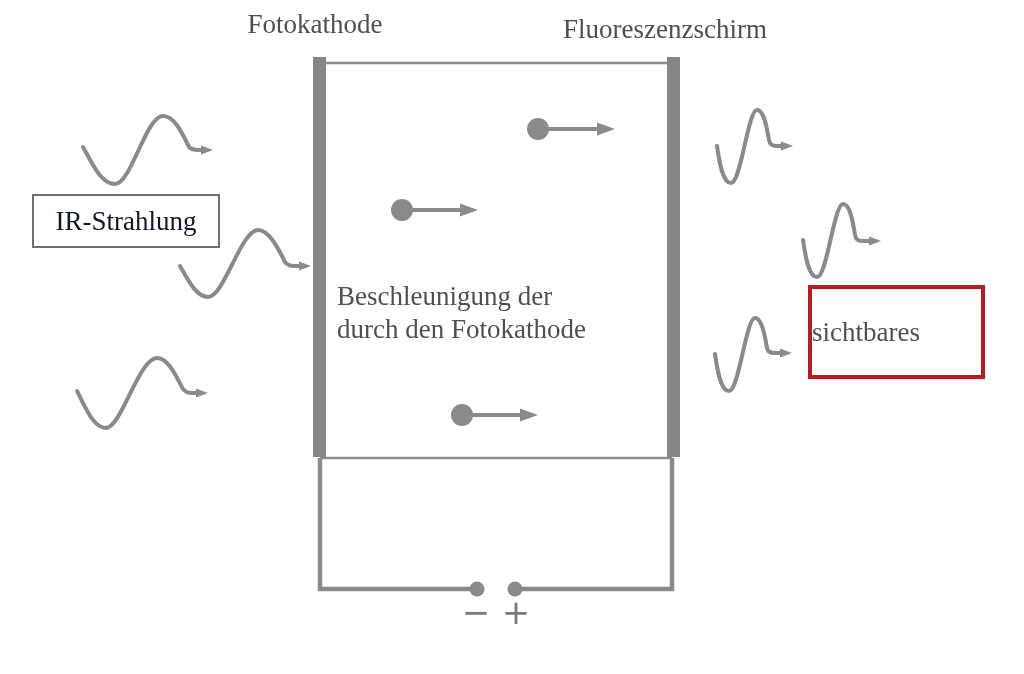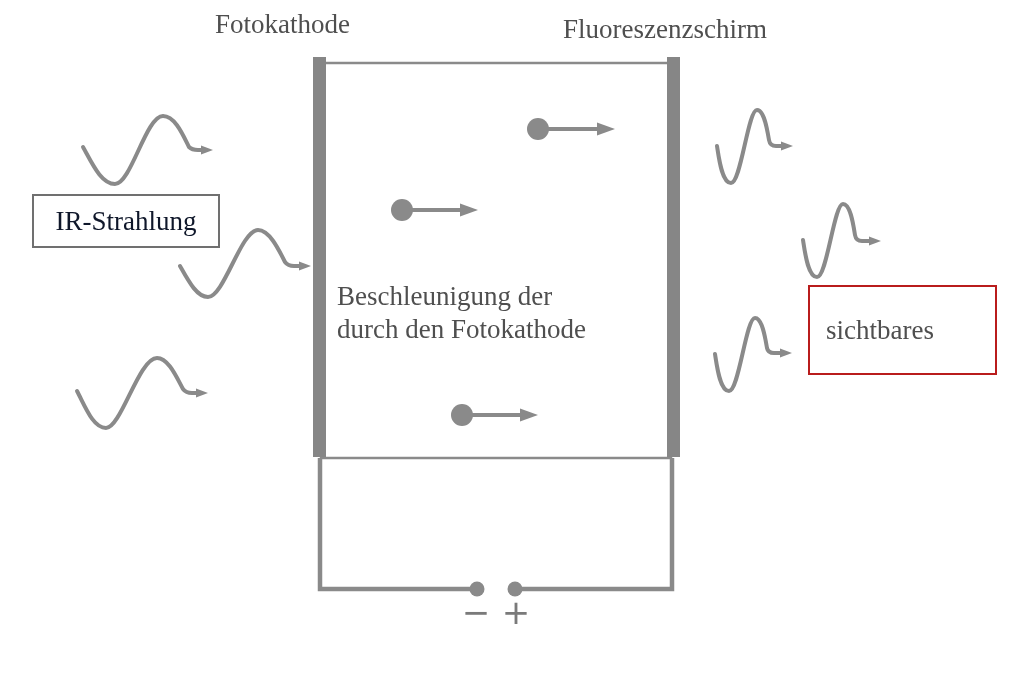--- a/index.html
+++ b/index.html
@@ -12,21 +12,21 @@
     overflow: hidden;
   }
   .canvas svg { position: absolute; left: 0; top: 0; }
   .lbl {
     position: absolute;
     color: #4f4f4f;
     font-size: 27px;
     line-height: 27px;
     white-space: nowrap;
   }
-  .lbl-fotokathode   { left: 215px; top: 11px;  width: 200px; }
+  .lbl-fotokathode   { left: 215px; top: 11px;  width: 200px; text-align: center; }
   .lbl-fluoreszenz   { left: 563px; top: 16px;  width: 200px; text-align: center; }
   .center-text {
     position: absolute;
     left: 337px; top: 280px; width: 320px;
     color: #4f4f4f;
     font-size: 27px;
     line-height: 33px;
   }
   .ir-box {
     position: absolute;
@@ -34,22 +34,21 @@
     width: 184px; height: 50px;
     border: 2px solid #707070;
     background: #ffffff;
     display: flex; align-items: center; justify-content: center;
     color: #0f172a; font-size: 27px;
   }
   .visible-box {
     position: absolute;
     left: 808px; top: 285px;
     width: 169px; height: 86px;
-    padding-left: 16px;
-    border: 2px solid #b91c1c;
+    border: 4px solid #b91c1c;
     background: #ffffff;
     display: flex; flex-direction: column; justify-content: center;
     color: #4f4f4f; font-size: 27px; line-height: 35px;
     text-align: left;
   }
   .battery-sign {
     position: absolute;
     top: 593px; width: 38px;
     text-align: center;
     color: #7a7a7a;

